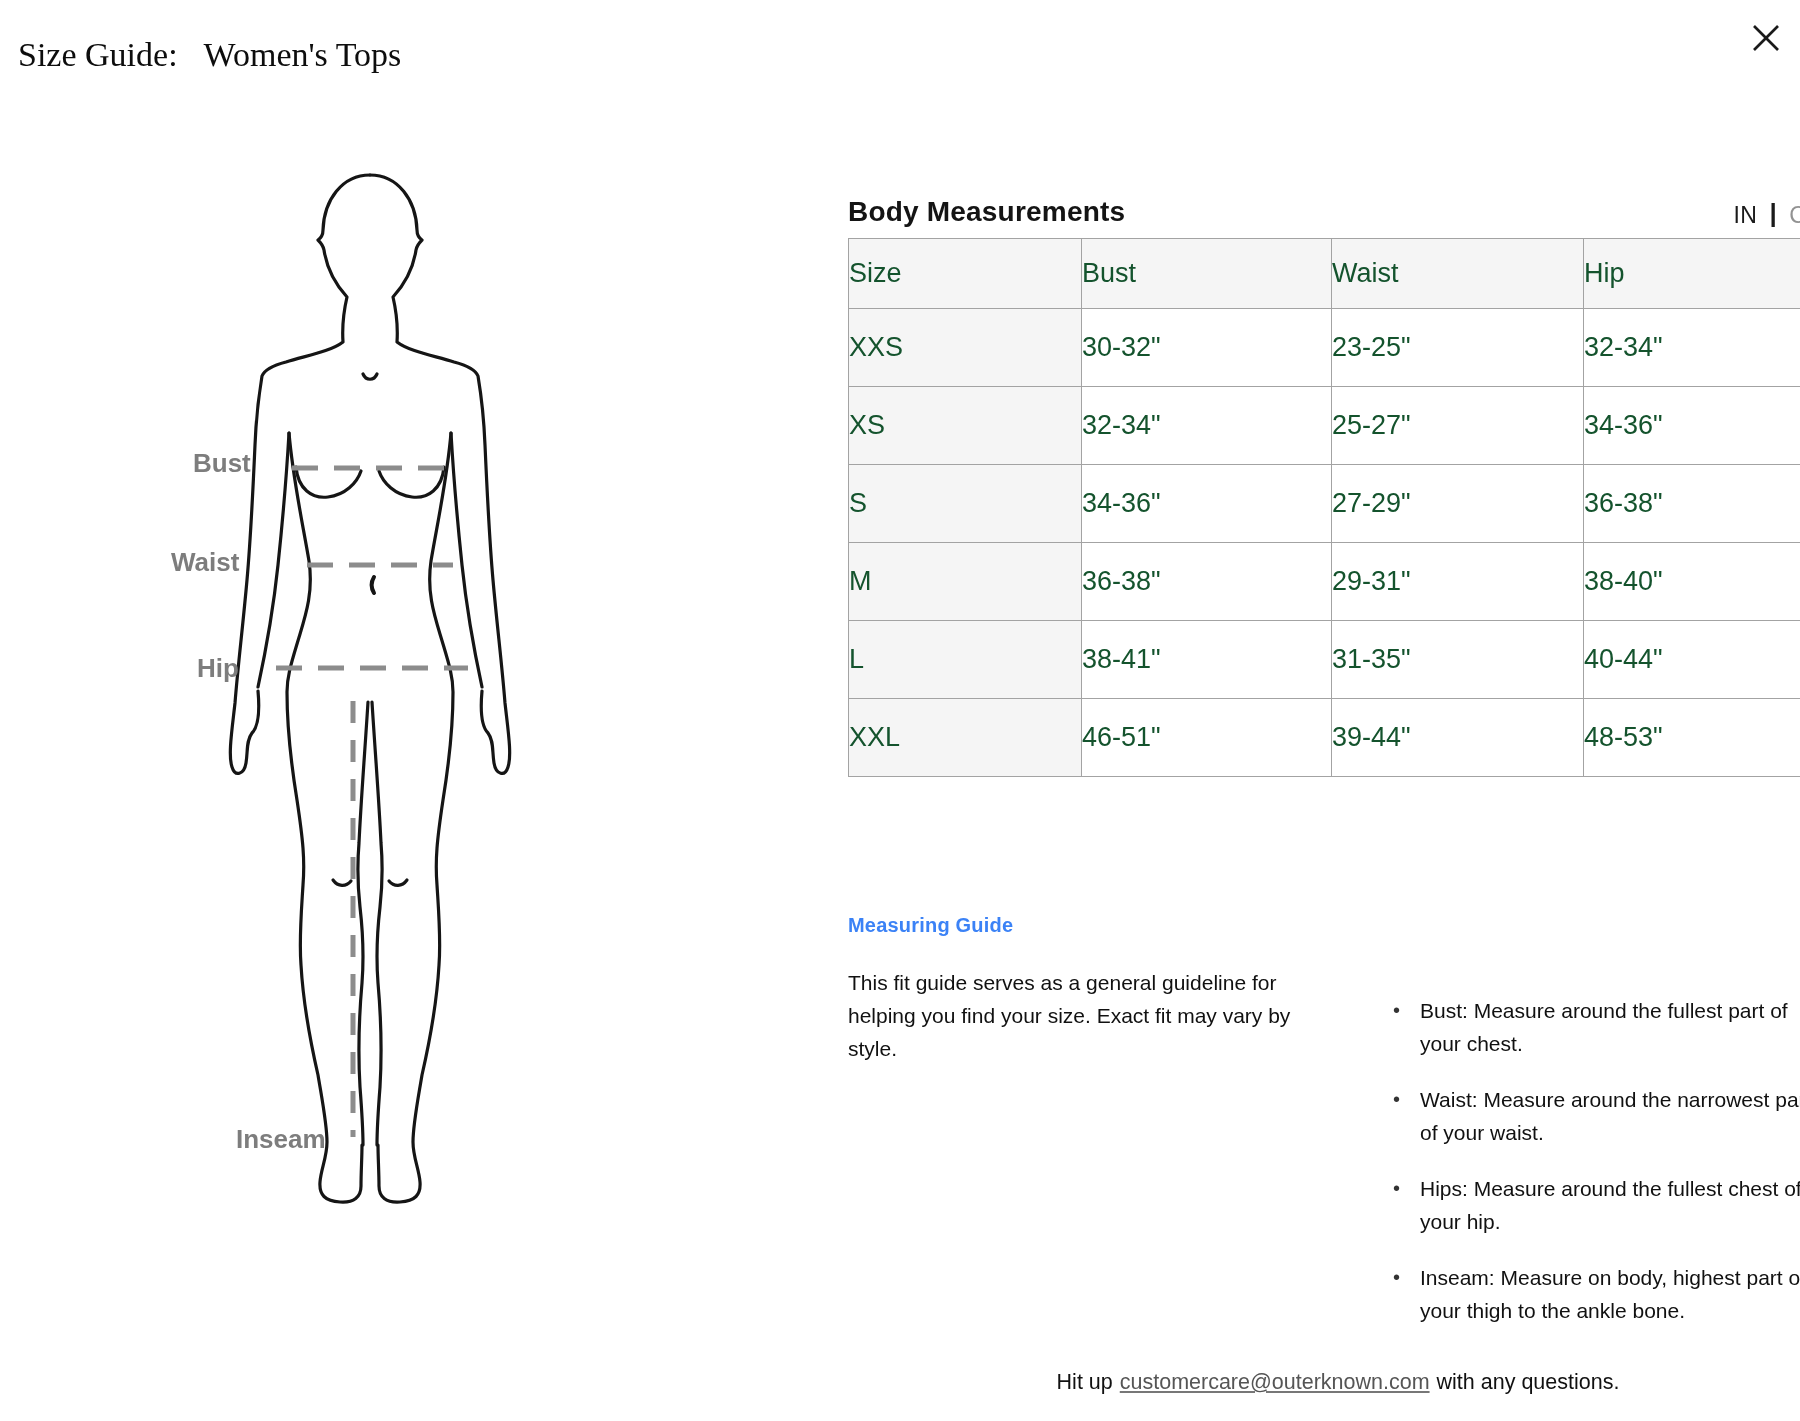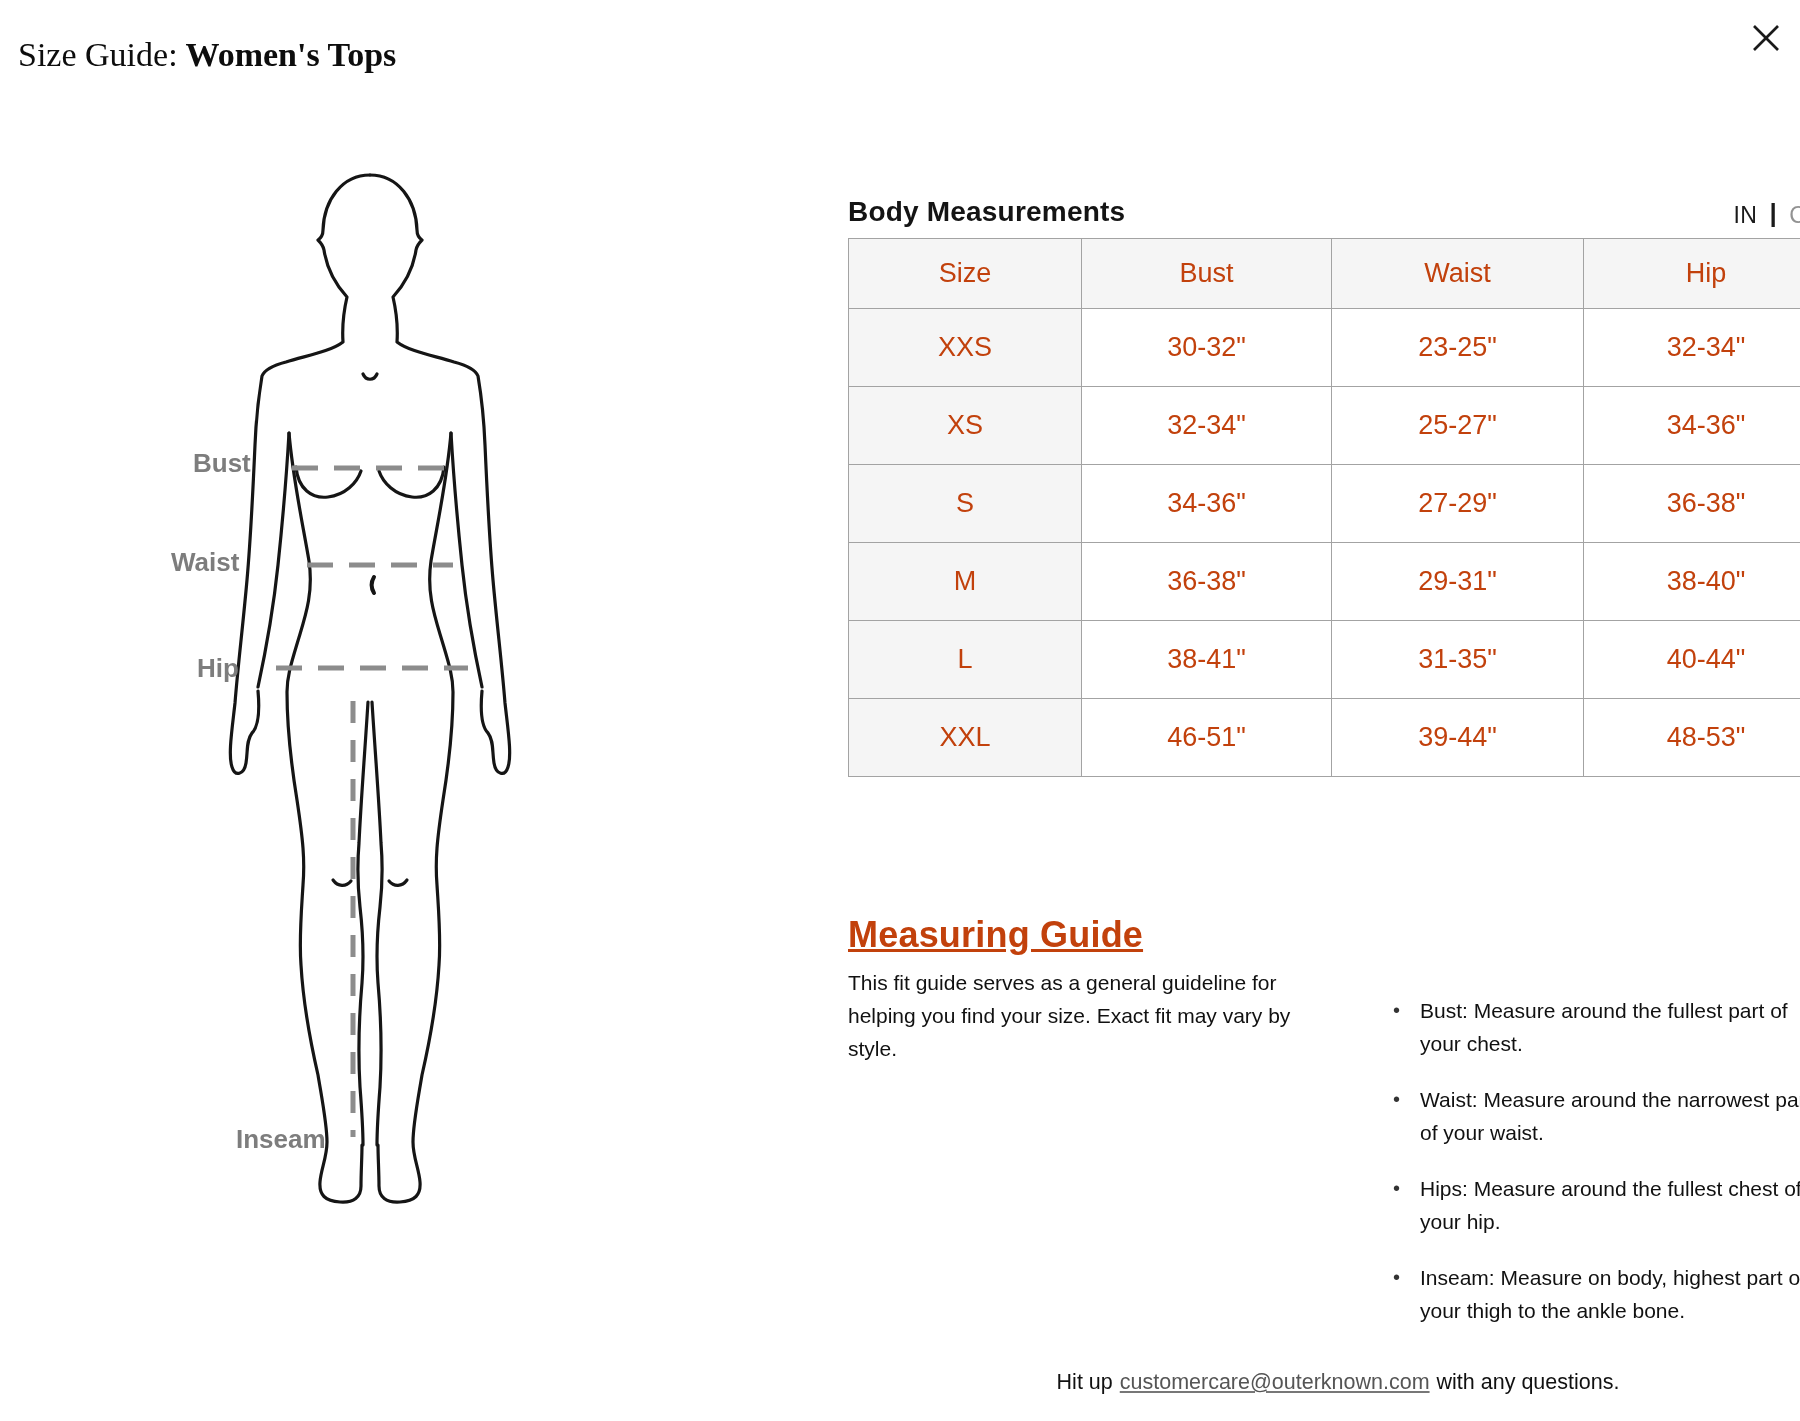--- a/index.html
+++ b/index.html
@@ -8,21 +8,21 @@
     position:relative; width:1800px; height:1421px; background:#ffffff;
     font-family:"Liberation Sans", sans-serif; color:#111111; overflow:hidden;
   }
 
   
   .title {
     position:absolute; left:18px; top:36px;
     font-family:"Liberation Serif", serif; font-size:34px; color:#0d0d0d;
     white-space:nowrap;
   }
-  .title .bold { font-weight:bold; margin-left:8px; }
+  .title .bold { font-weight:normal; margin-left:26px; }
   .close-btn {
     position:absolute; left:1742px; top:14px; width:48px; height:48px;
     display:flex; align-items:center; justify-content:center; cursor:pointer;
   }
 
   
   .figure-svg { position:absolute; left:170px; top:145px; width:400px; height:1070px; }
   .figure-label {
     position:absolute; color:#7d7d7d; font-weight:bold; font-size:26px; line-height:26px;
     white-space:nowrap;
@@ -44,31 +44,30 @@
   }
   .unit-in  { color:#1a1a1a; cursor:pointer; }
   .unit-sep { color:#1a1a1a; font-weight:600; font-size:26px; margin:0 12px; position:relative; top:-2px; }
   .unit-cm  { color:#929292; cursor:pointer; }
 
   table.size-table {
     position:absolute; left:0; top:222px; width:980px;
     border-collapse:collapse; table-layout:fixed;
   }
   .size-table th, .size-table td {
-    border:1px solid #a3a3a3; text-align:center; vertical-align:middle;
-    font-size:27px; font-weight:400; color:#c2410c;
+    border:1px solid #a3a3a3; text-align:left; vertical-align:middle;
+    font-size:27px; font-weight:400; color:#14532d;
   }
   .size-table th { height:70px; background:#f5f5f5; }
   .size-table td { height:78px; background:#ffffff; }
   .size-table td.size-cell { background:#f5f5f5; }
 
   .mg-heading {
-    position:absolute; left:0; top:898px; font-size:36px; font-weight:600; color:#c2410c;
+    position:absolute; left:0; top:898px; font-size:20px; font-weight:600; color:#3b82f6;
     letter-spacing:0.2px;
-    text-decoration:underline;
   }
   .mg-intro {
     position:absolute; left:0; top:950px; width:452px;
     font-size:21px; line-height:33px; color:#111111;
   }
   .mg-bullets {
     position:absolute; left:538px; top:978px; width:430px; list-style:none;
   }
   .mg-bullets li {
     position:relative; padding-left:34px; width:426px;

